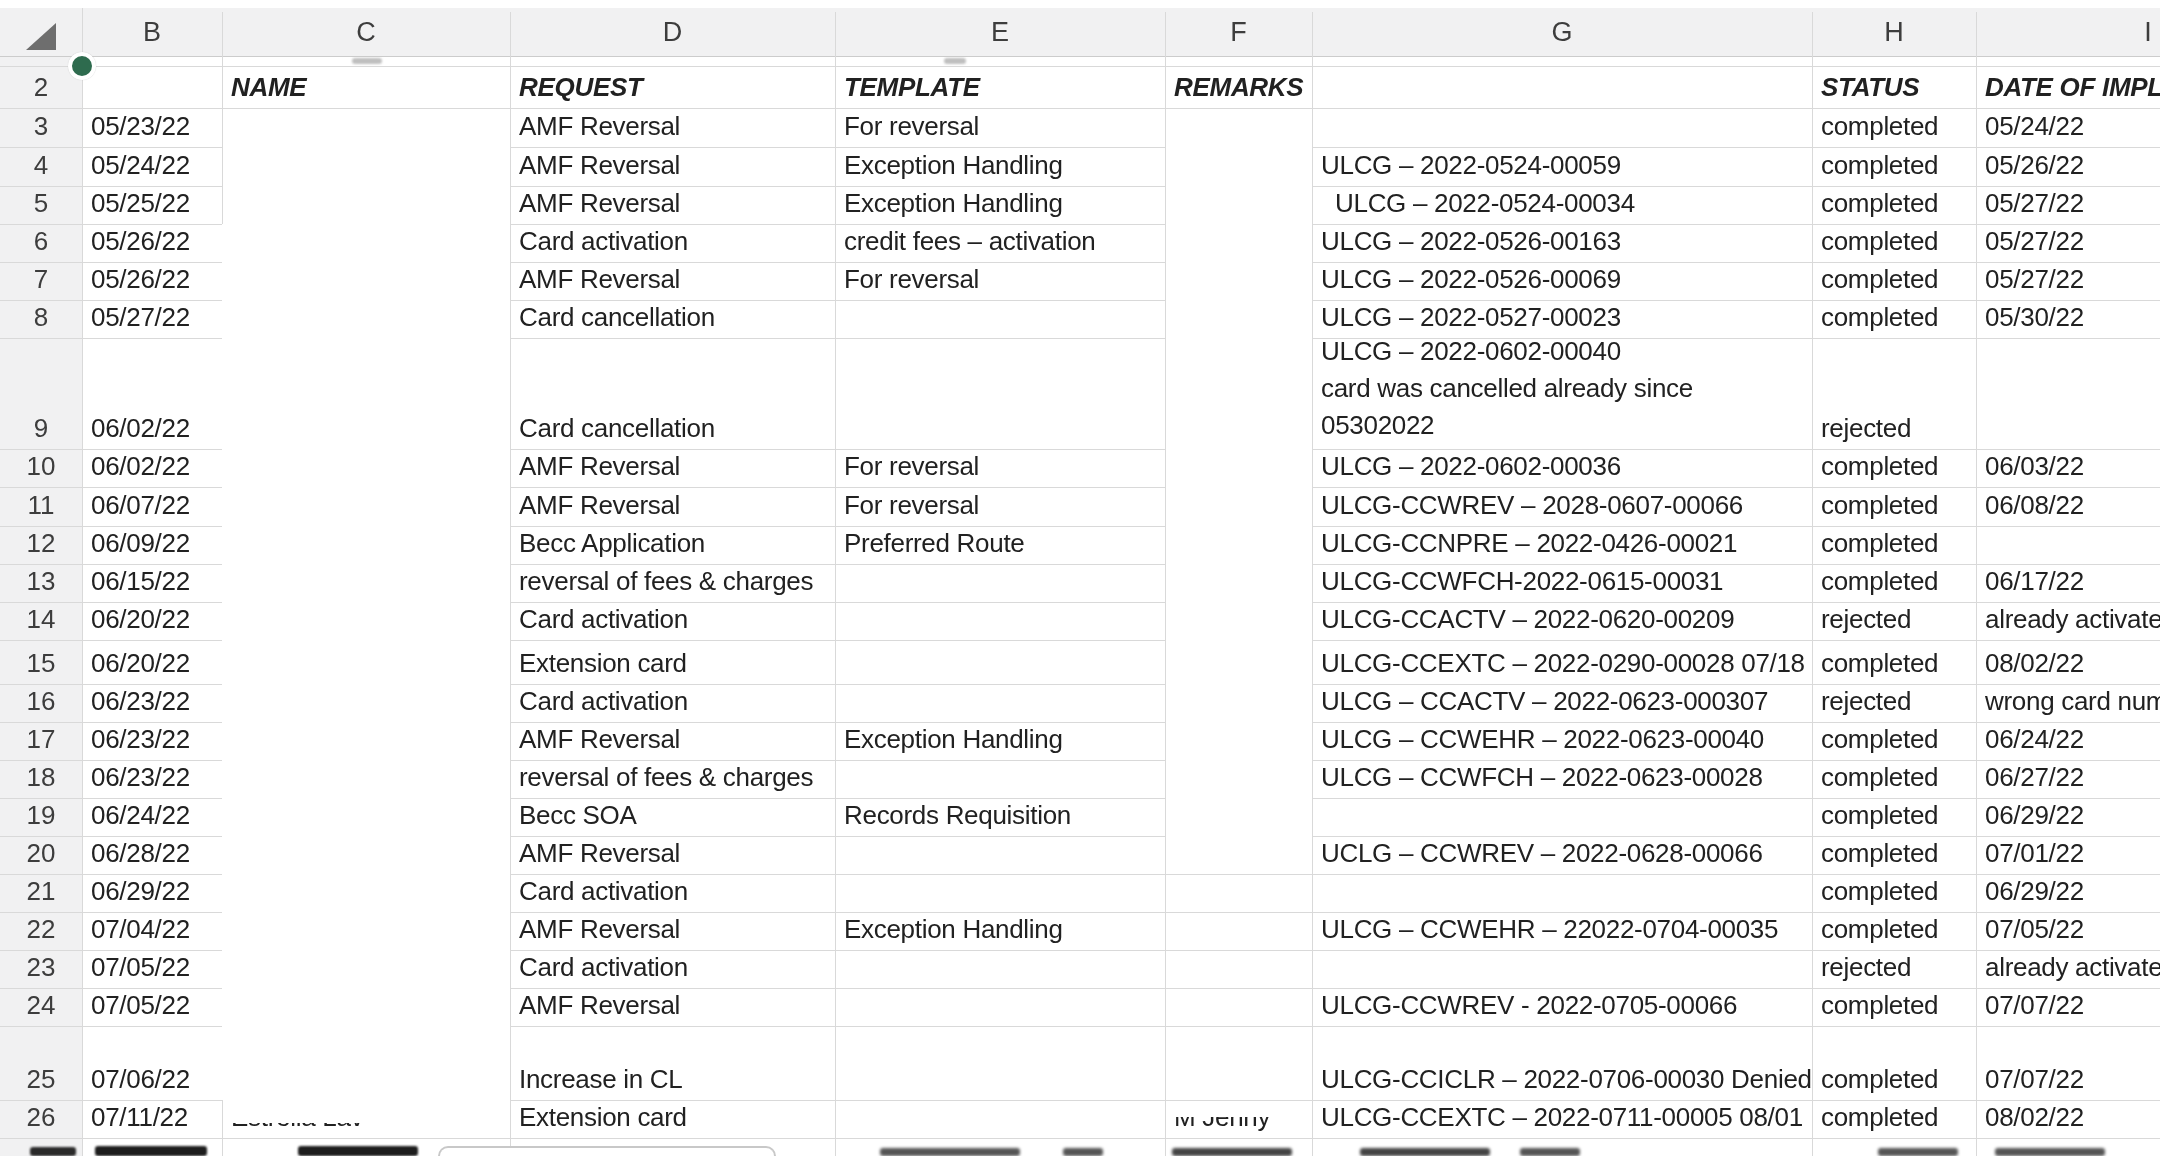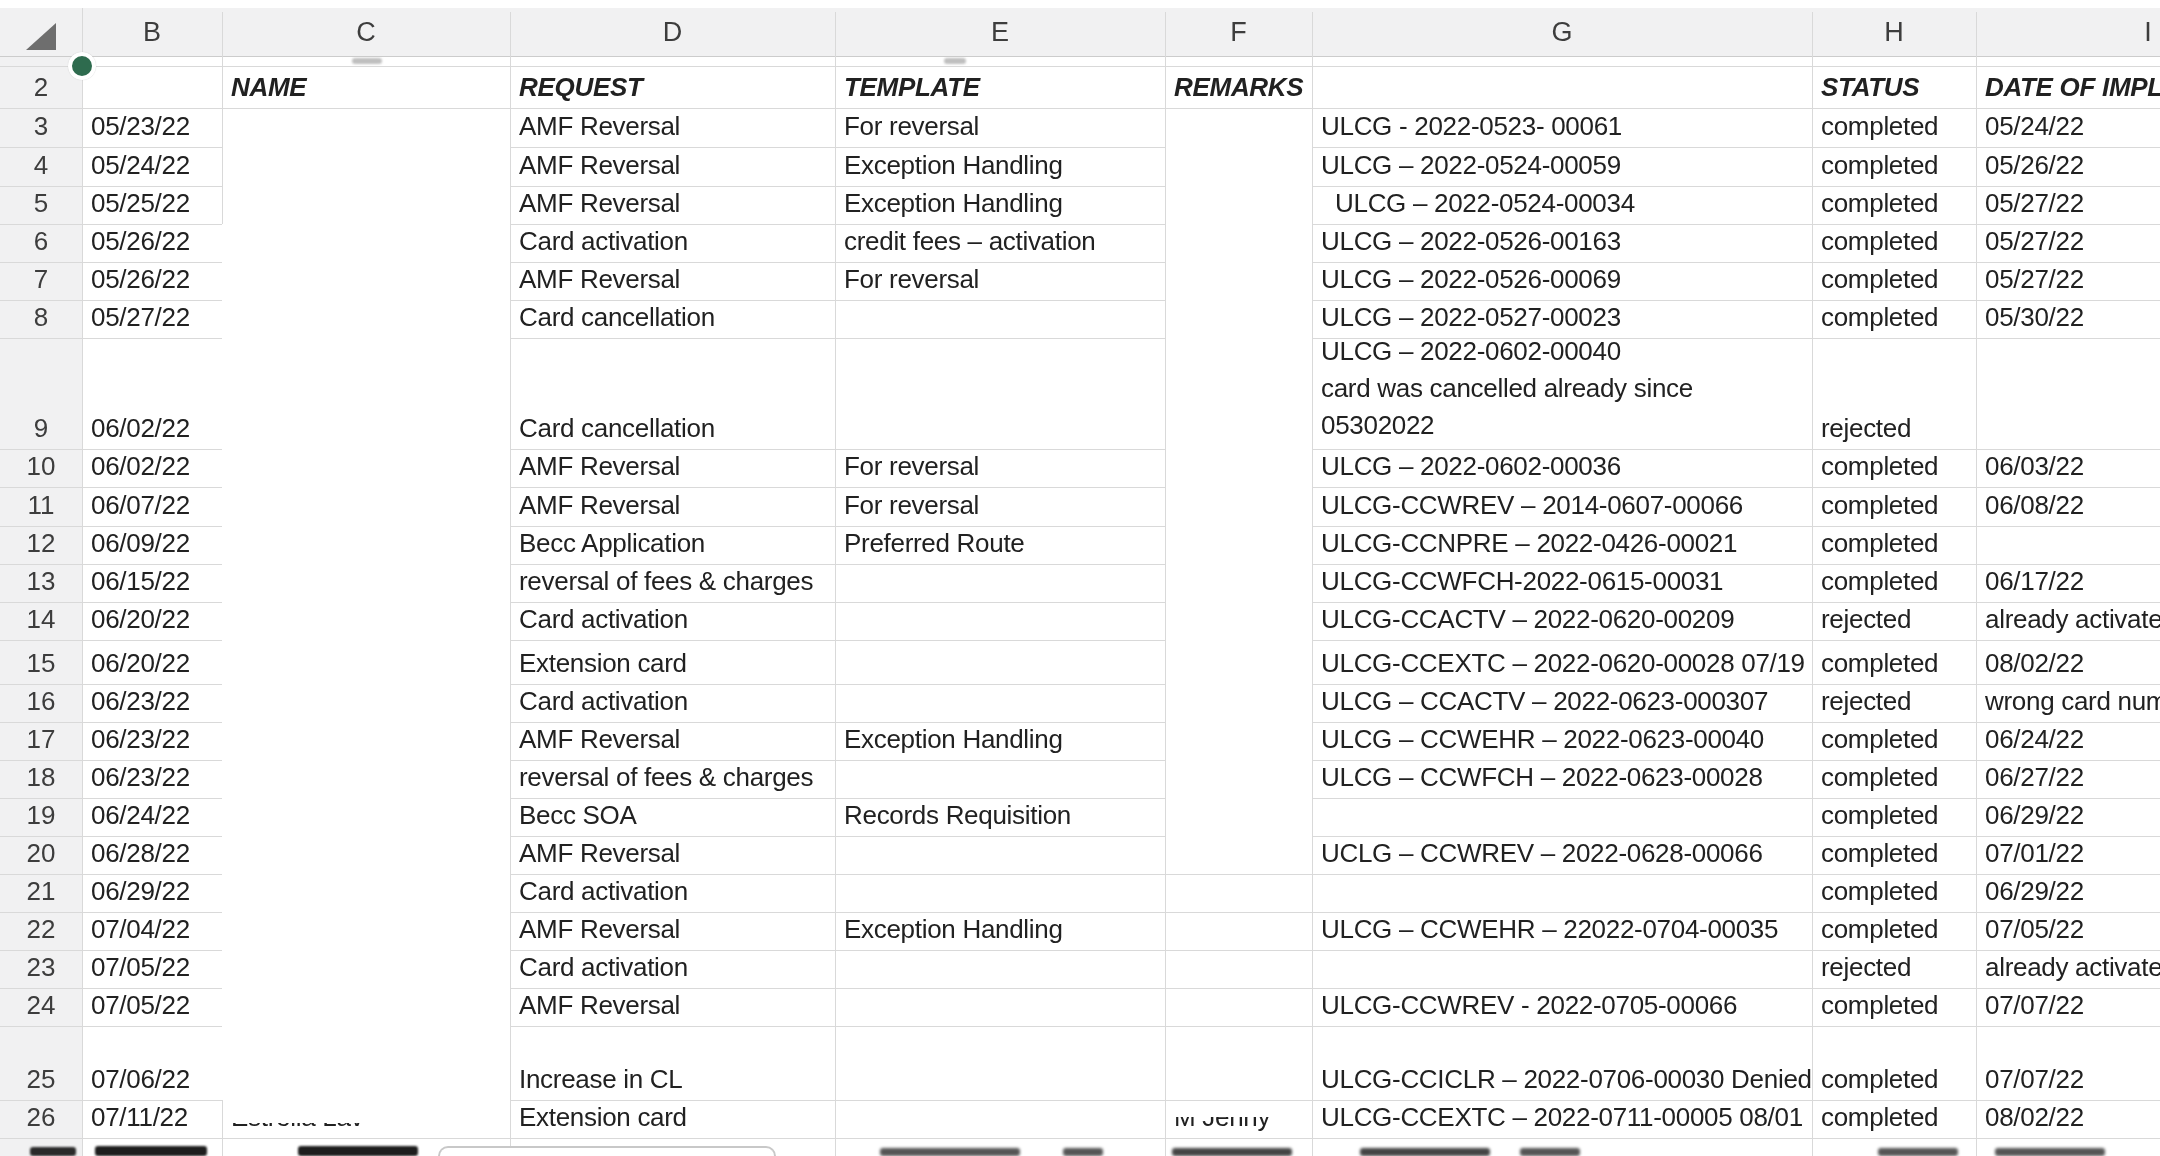--- a/index.html
+++ b/index.html
@@ -181,21 +181,20 @@
     <div class="overlay" style="left: 1166px; top: 1101px; width: 145px; height: 17px;"></div>
     <div class="cell hdr2" style="left: 222px; top: 66px; width: 688px; height: 42px;">NAME</div>
     <div class="cell hdr2" style="left: 510px; top: 66px; width: 725px; height: 42px;">REQUEST</div>
     <div class="cell hdr2" style="left: 835px; top: 66px; width: 730px; height: 42px;">TEMPLATE</div>
     <div class="cell hdr2" style="left: 1165px; top: 66px; width: 547px; height: 42px;">REMARKS</div>
     <div class="cell hdr2" style="left: 1812px; top: 66px; width: 564px; height: 42px;">STATUS</div>
     <div class="cell hdr2" style="left: 1976px; top: 66px; width: 744px; height: 42px;">DATE OF IMPLEMENTATION</div>
     <div class="cell" style="left: 82px; top: 108px; width: 400px; height: 39px;">05/23/22</div>
     <div class="cell" style="left: 510px; top: 108px; width: 585px; height: 39px;">AMF Reversal</div>
     <div class="cell" style="left: 835px; top: 108px; width: 590px; height: 39px;">For reversal</div>
-    <div class="cell" style="left: 1312px; top: 108px; width: 760px; height: 39px;">ULCG - 2022-0523- 00061</div>
     <div class="cell" style="left: 1812px; top: 108px; width: 424px; height: 39px;">completed</div>
     <div class="cell" style="left: 1976px; top: 108px; width: 604px; height: 39px;">05/24/22</div>
     <div class="cell" style="left: 82px; top: 147px; width: 400px; height: 39px;">05/24/22</div>
     <div class="cell" style="left: 510px; top: 147px; width: 585px; height: 39px;">AMF Reversal</div>
     <div class="cell" style="left: 835px; top: 147px; width: 590px; height: 39px;">Exception Handling</div>
     <div class="cell" style="left: 1312px; top: 147px; width: 760px; height: 39px;">ULCG – 2022-0524-00059</div>
     <div class="cell" style="left: 1812px; top: 147px; width: 424px; height: 39px;">completed</div>
     <div class="cell" style="left: 1976px; top: 147px; width: 604px; height: 39px;">05/26/22</div>
     <div class="cell" style="left: 82px; top: 186px; width: 400px; height: 38px;">05/25/22</div>
     <div class="cell" style="left: 510px; top: 186px; width: 585px; height: 38px;">AMF Reversal</div>
@@ -232,41 +231,41 @@
     <div class="cell" style="left: 1812px; top: 338px; width: 424px; height: 111px;">rejected</div>
     <div class="cell" style="left: 82px; top: 449px; width: 400px; height: 38px;">06/02/22</div>
     <div class="cell" style="left: 510px; top: 449px; width: 585px; height: 38px;">AMF Reversal</div>
     <div class="cell" style="left: 835px; top: 449px; width: 590px; height: 38px;">For reversal</div>
     <div class="cell" style="left: 1312px; top: 449px; width: 760px; height: 38px;">ULCG – 2022-0602-00036</div>
     <div class="cell" style="left: 1812px; top: 449px; width: 424px; height: 38px;">completed</div>
     <div class="cell" style="left: 1976px; top: 449px; width: 604px; height: 38px;">06/03/22</div>
     <div class="cell" style="left: 82px; top: 487px; width: 400px; height: 39px;">06/07/22</div>
     <div class="cell" style="left: 510px; top: 487px; width: 585px; height: 39px;">AMF Reversal</div>
     <div class="cell" style="left: 835px; top: 487px; width: 590px; height: 39px;">For reversal</div>
-    <div class="cell" style="left: 1312px; top: 487px; width: 760px; height: 39px;">ULCG-CCWREV – 2014-0607-00066</div>
+    <div class="cell" style="left: 1312px; top: 487px; width: 760px; height: 39px;">ULCG-CCWREV – 2028-0607-00066</div>
     <div class="cell" style="left: 1812px; top: 487px; width: 424px; height: 39px;">completed</div>
     <div class="cell" style="left: 1976px; top: 487px; width: 604px; height: 39px;">06/08/22</div>
     <div class="cell" style="left: 82px; top: 526px; width: 400px; height: 38px;">06/09/22</div>
     <div class="cell" style="left: 510px; top: 526px; width: 585px; height: 38px;">Becc Application</div>
     <div class="cell" style="left: 835px; top: 526px; width: 590px; height: 38px;">Preferred Route</div>
     <div class="cell" style="left: 1312px; top: 526px; width: 760px; height: 38px;">ULCG-CCNPRE – 2022-0426-00021</div>
     <div class="cell" style="left: 1812px; top: 526px; width: 424px; height: 38px;">completed</div>
     <div class="cell" style="left: 82px; top: 564px; width: 400px; height: 38px;">06/15/22</div>
     <div class="cell" style="left: 510px; top: 564px; width: 585px; height: 38px;">reversal of fees &amp; charges</div>
     <div class="cell" style="left: 1312px; top: 564px; width: 760px; height: 38px;">ULCG-CCWFCH-2022-0615-00031</div>
     <div class="cell" style="left: 1812px; top: 564px; width: 424px; height: 38px;">completed</div>
     <div class="cell" style="left: 1976px; top: 564px; width: 604px; height: 38px;">06/17/22</div>
     <div class="cell" style="left: 82px; top: 602px; width: 400px; height: 38px;">06/20/22</div>
     <div class="cell" style="left: 510px; top: 602px; width: 585px; height: 38px;">Card activation</div>
     <div class="cell" style="left: 1312px; top: 602px; width: 760px; height: 38px;">ULCG-CCACTV – 2022-0620-00209</div>
     <div class="cell" style="left: 1812px; top: 602px; width: 424px; height: 38px;">rejected</div>
     <div class="cell" style="left: 1976px; top: 602px; width: 604px; height: 38px;">already activated</div>
     <div class="cell" style="left: 82px; top: 640px; width: 400px; height: 44px;">06/20/22</div>
     <div class="cell" style="left: 510px; top: 640px; width: 585px; height: 44px;">Extension card</div>
-    <div class="cell" style="left: 1312px; top: 640px; width: 760px; height: 44px;">ULCG-CCEXTC – 2022-0620-00028 07/19</div>
+    <div class="cell" style="left: 1312px; top: 640px; width: 760px; height: 44px;">ULCG-CCEXTC – 2022-0290-00028 07/18</div>
     <div class="cell" style="left: 1812px; top: 640px; width: 424px; height: 44px;">completed</div>
     <div class="cell" style="left: 1976px; top: 640px; width: 604px; height: 44px;">08/02/22</div>
     <div class="cell" style="left: 82px; top: 684px; width: 400px; height: 38px;">06/23/22</div>
     <div class="cell" style="left: 510px; top: 684px; width: 585px; height: 38px;">Card activation</div>
     <div class="cell" style="left: 1312px; top: 684px; width: 760px; height: 38px;">ULCG – CCACTV – 2022-0623-000307</div>
     <div class="cell" style="left: 1812px; top: 684px; width: 424px; height: 38px;">rejected</div>
     <div class="cell" style="left: 1976px; top: 684px; width: 604px; height: 38px;">wrong card number</div>
     <div class="cell" style="left: 82px; top: 722px; width: 400px; height: 38px;">06/23/22</div>
     <div class="cell" style="left: 510px; top: 722px; width: 585px; height: 38px;">AMF Reversal</div>
     <div class="cell" style="left: 835px; top: 722px; width: 590px; height: 38px;">Exception Handling</div>

